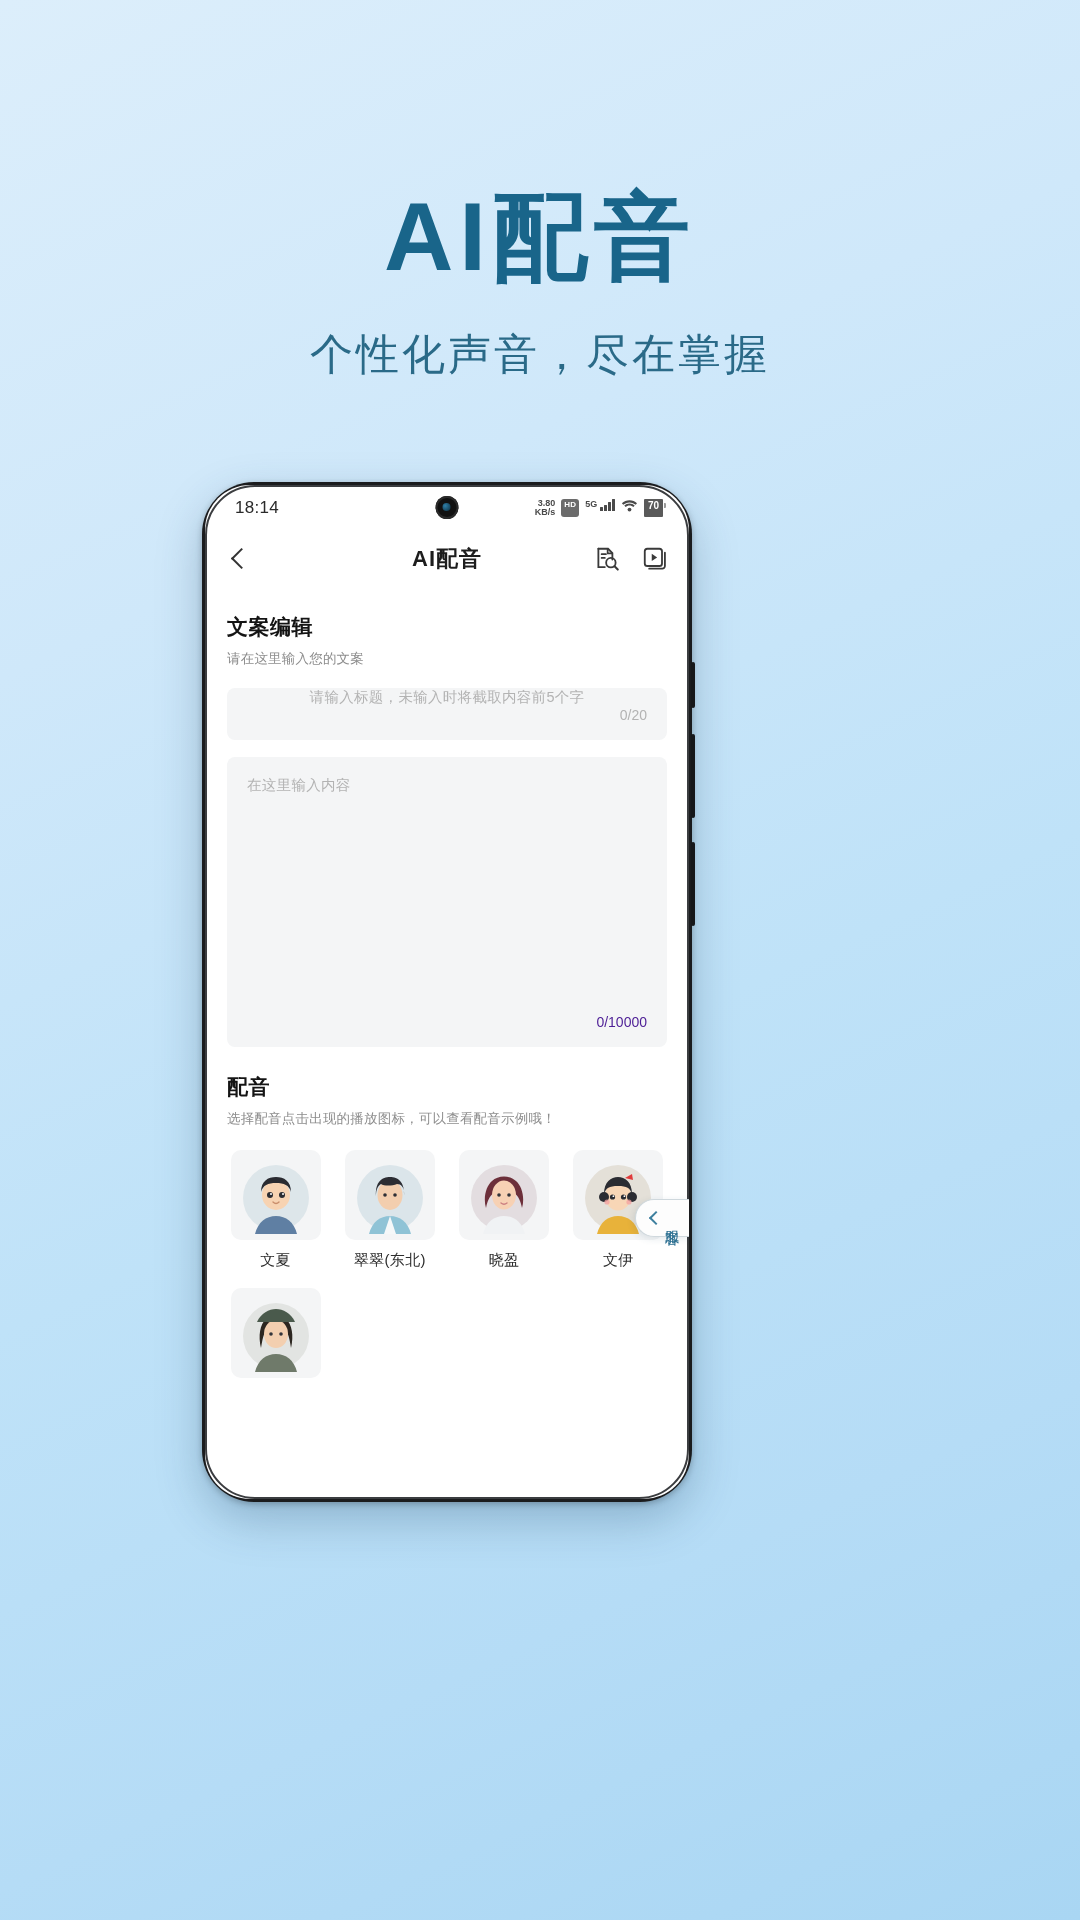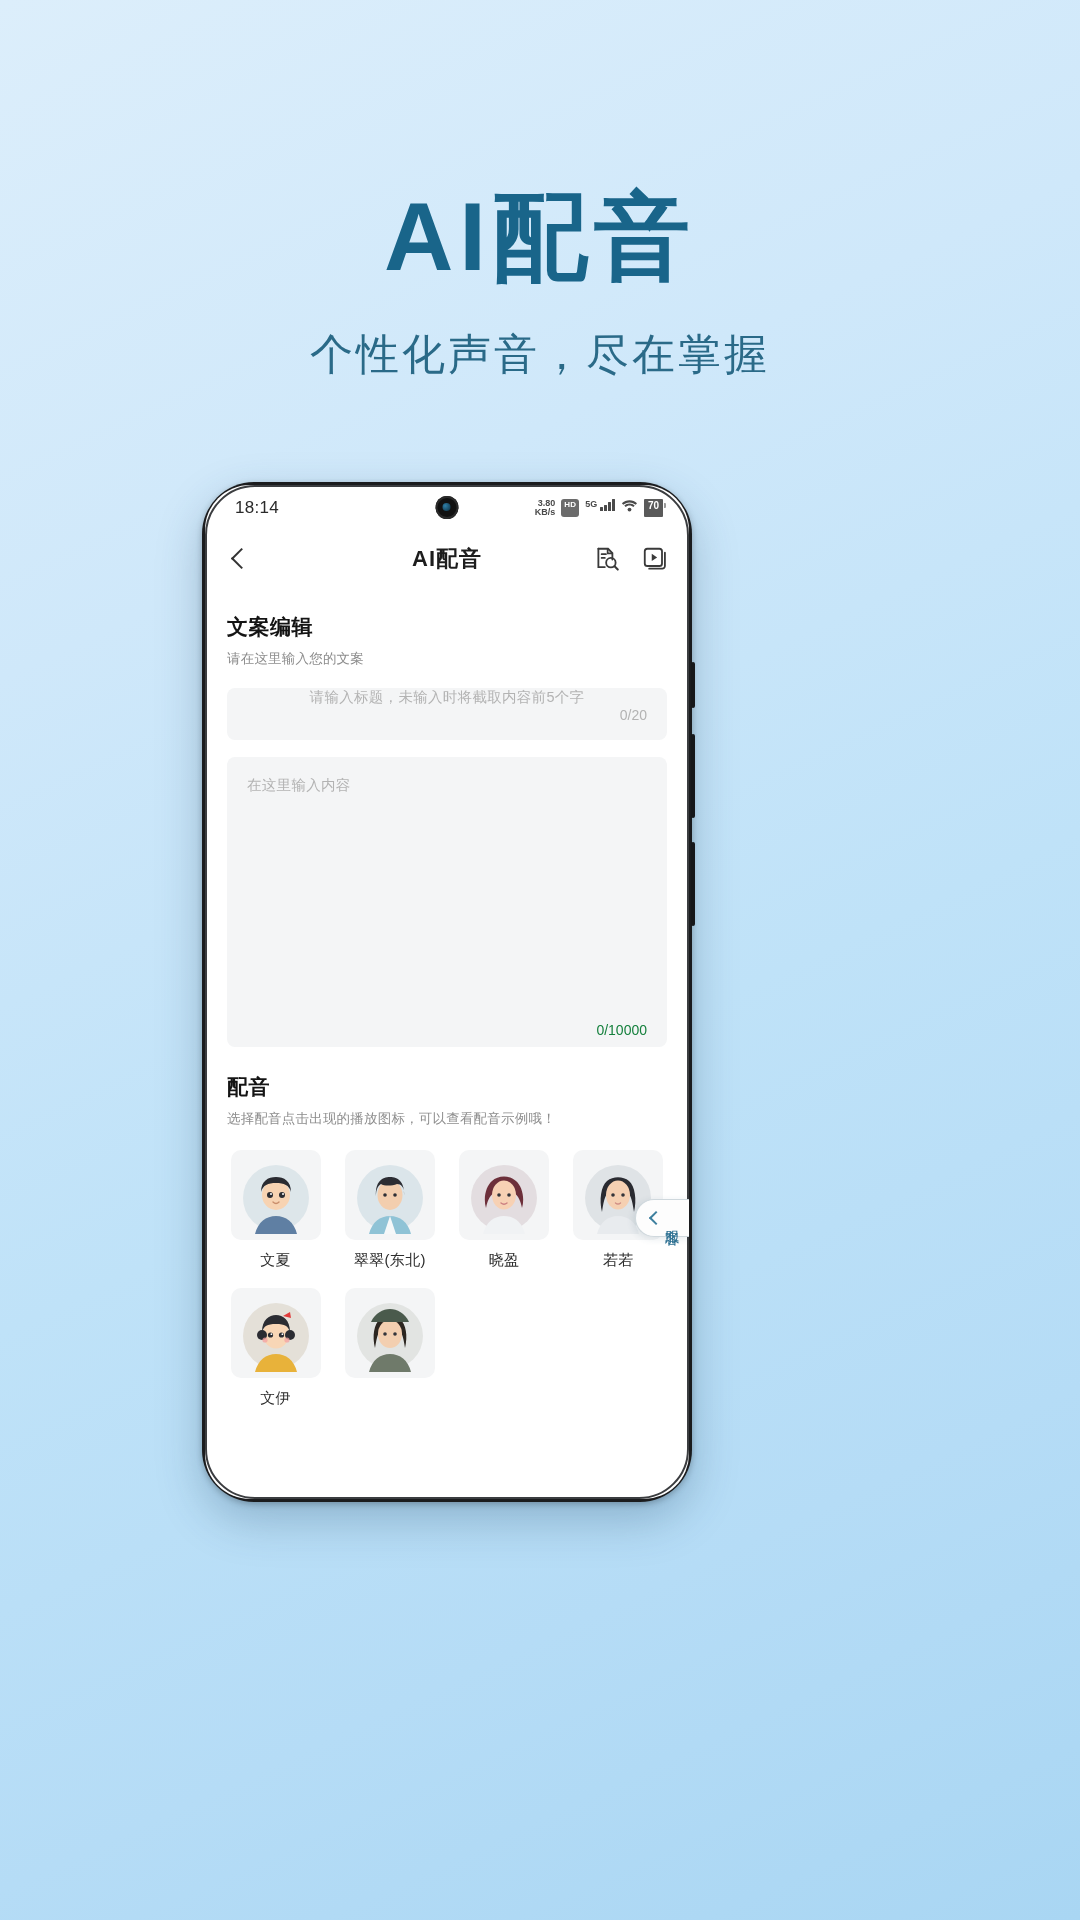--- a/index.html
+++ b/index.html
@@ -101,21 +101,21 @@
     display:flex; align-items:center; padding:0 20px; height:52px;flex-direction:column;
   }
   .field .ph{ font-size:14.5px; color:#b3b3b3; letter-spacing:.3px;}
   .field .cnt{ margin-left:auto; font-size:14px; color:#b3b3b3;}
 
   .textarea{
     margin-top:17px; background:#f4f5f6; border-radius:8px; height:290px;
     padding:19px 20px; position:relative;
   }
   .textarea .ph{ font-size:14.5px; color:#b3b3b3; letter-spacing:.3px;}
-  .textarea .cnt{ position:absolute; right:20px; bottom:9px; font-size:14px; color:#15803d;}
+  .textarea .cnt{ position:absolute; right:20px; bottom:17px; font-size:14px; color:#4c1d95;}
 
   
   .voice-grid{ display:grid; grid-template-columns:repeat(4,1fr); gap:18px 17px; margin-top:22px;}
   .voice{ display:flex; flex-direction:column; align-items:center; cursor:pointer;}
   .avatar{
     width:90px; height:90px; border-radius:10px; background:#f4f5f6;
     display:flex; align-items:flex-end; justify-content:center; overflow:hidden; position:relative;
   }
   .voice.sel .avatar{ background:#e8f1fa; }
   .vname{
@@ -271,36 +271,20 @@
               <circle cx="40" cy="45" r="1.8" fill="#33343a"></circle>
                 <circle cx="50" cy="45" r="1.8" fill="#33343a"></circle>
               <path d="M42 53c2 1.6 4 1.6 6 0" fill="none" stroke="#cb7f82" stroke-width="1.4" stroke-linecap="round"></path>
             </svg>
           </div>
           <div class="vname">
             <span>晓盈</span>
           </div>
         </div>
 
-        <div class="voice">
-          <div class="avatar">
-            <svg viewBox="0 0 90 90" width="90" height="90">
-              <circle cx="45" cy="48" r="33" fill="#dfe3e6"></circle>
-              <path d="M24 84c3-12 11-18 21-18s18 6 21 18z" fill="#e8ebee"></path>
-              <path d="M29 62c-3-12-1-26 5-31 6-5 16-5 22 0 6 5 8 19 5 31-2-14-4-18-7-20-5 3-13 3-18 0-3 2-5 6-7 20z" fill="#2a2b31"></path>
-              <ellipse cx="45" cy="45" rx="12" ry="14.5" fill="#f5d0b2"></ellipse>
-              <circle cx="40" cy="45" r="1.8" fill="#33343a"></circle>
-                <circle cx="50" cy="45" r="1.8" fill="#33343a"></circle>
-              <path d="M42.5 53c1.7 1.4 3.3 1.4 5 0" fill="none" stroke="#cf8d84" stroke-width="1.4" stroke-linecap="round"></path>
-            </svg>
-          </div>
-          <div class="vname">
-            <span>若若</span>
-          </div>
-        </div>
 
         <div class="voice">
           <div class="avatar">
             <svg viewBox="0 0 90 90" width="90" height="90">
               <circle cx="45" cy="48" r="33" fill="#e4e0d8"></circle>
               <path d="M24 84c3-12 11-18 21-18s18 6 21 18z" fill="#e8b23a"></path>
               <ellipse cx="45" cy="46" rx="13" ry="14.5" fill="#f8d6b6"></ellipse>
               <path d="M31 44c0-12 7-17 14-17s14 5 14 17c-2-6-5-8-14-8s-12 2-14 8z" fill="#2b2c32"></path>
               <circle cx="31" cy="47" r="5" fill="#2b2c32"></circle>
                 <circle cx="59" cy="47" r="5" fill="#2b2c32"></circle>

